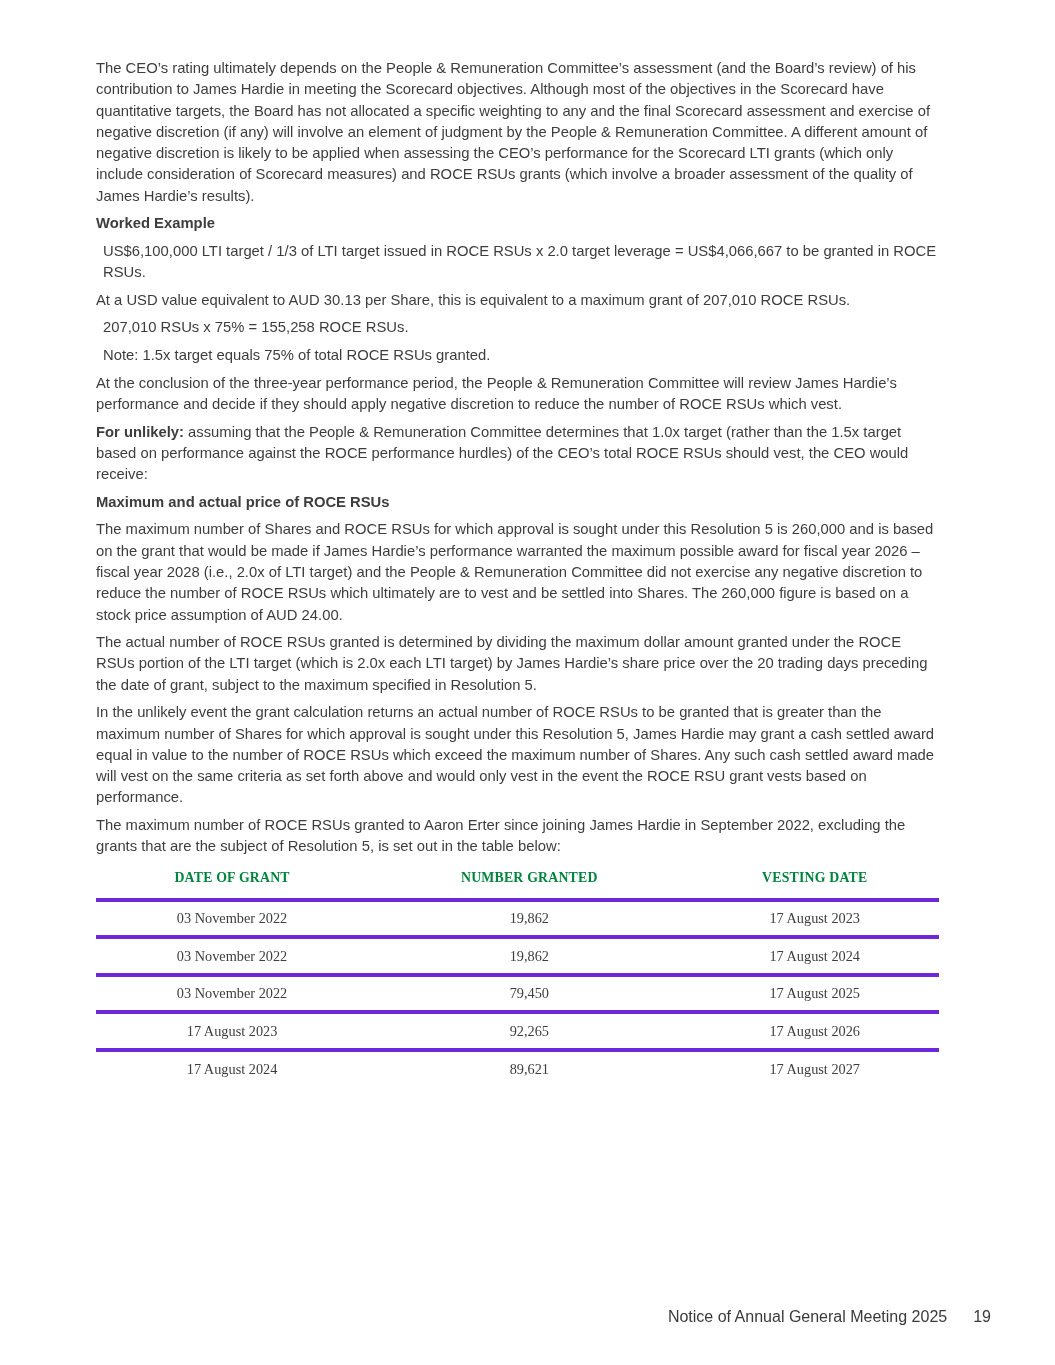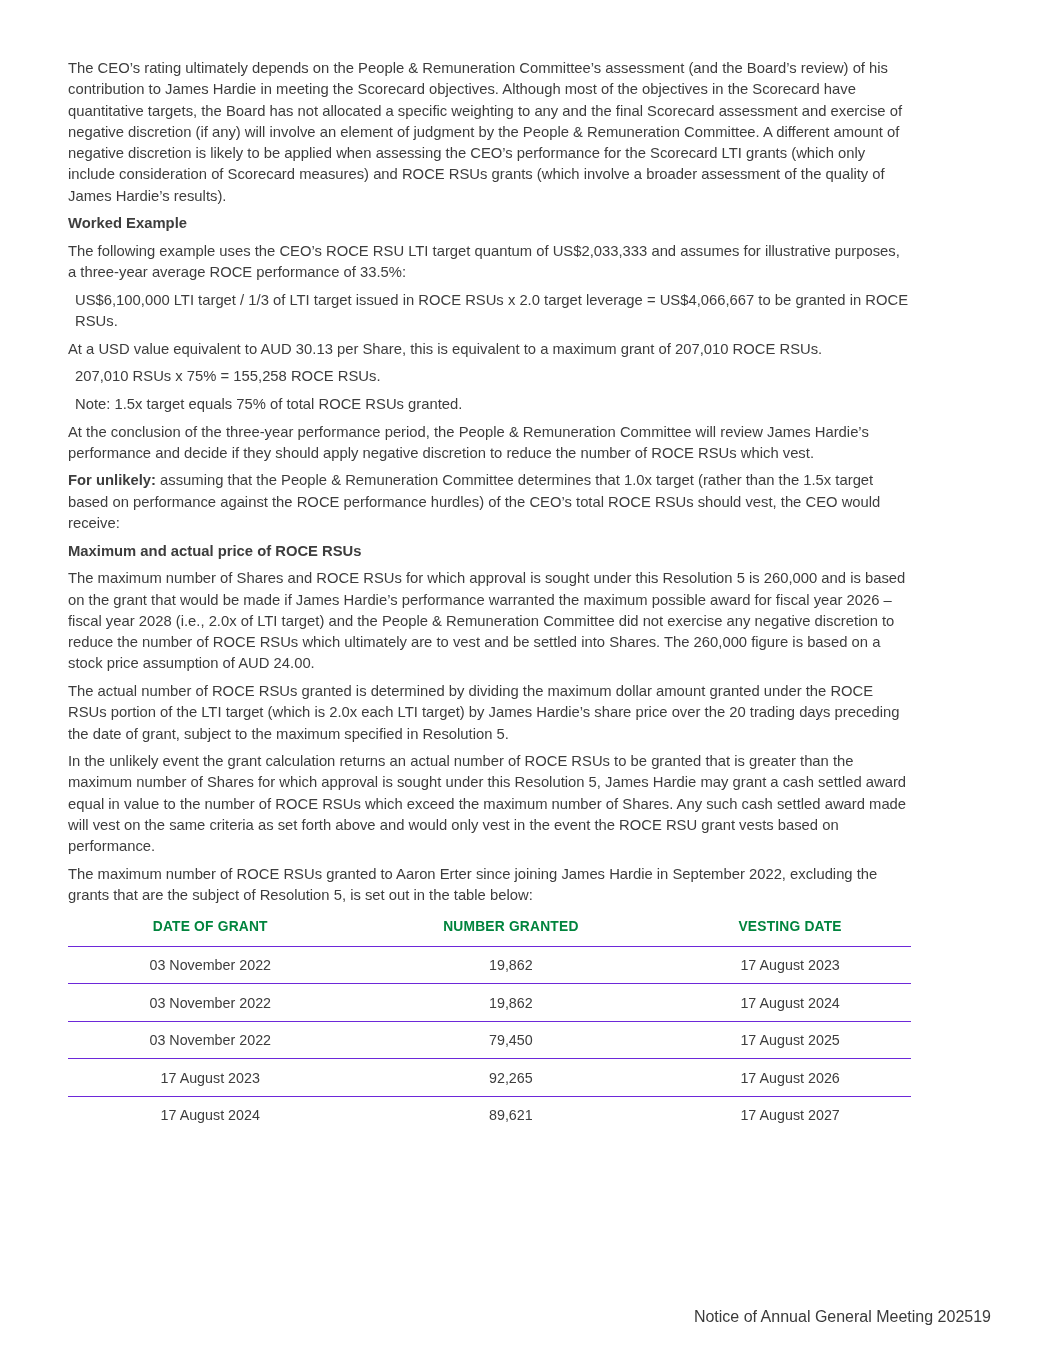--- a/index.html
+++ b/index.html
@@ -8,21 +8,21 @@
     width: 1055px;
     height: 1365px;
     background: #ffffff;
     position: relative;
     font-family: "Liberation Sans", "DejaVu Sans", sans-serif;
     color: #3d3d3d;
     -webkit-font-smoothing: antialiased;
   }
   .content {
     position: absolute;
-    left: 68px;
+    left: 96px;
     top: 58px;
     width: 843px;
   }
   .content p {
     margin: 0 0 6.3px 0;
     font-size: 14.8px;
     line-height: 21.3px;
     color: #3d3d3d;
     text-align: left;
   }
@@ -32,60 +32,61 @@
     font-size: 14.8px;
     line-height: 21.3px;
     margin: 0 0 6.3px 0;
     color: #3d3d3d;
   }
   .bold-lead { font-weight: bold; }
   table.grants {
     width: 100%;
     border-collapse: collapse;
     margin-top: 5px;
+    font-family: Liberation Serif, serif;
   }
   table.grants thead th {
     color: #00843d;
     font-weight: bold;
     font-size: 13.8px;
     letter-spacing: 0.2px;
     text-align: center;
     padding: 6px 0 12px 0;
   }
   table.grants tbody tr {
-    border-top: 1px solid #6d28d9;
+    border-top: 4px solid #6d28d9;
   }
   table.grants tbody td {
     text-align: center;
     font-size: 14.3px;
     color: #3d3d3d;
     height: 37.5px;
     vertical-align: middle;
     padding: 0;
   }
   .footer {
     position: absolute;
     top: 1308px;
     right: 64px;
     display: flex;
     align-items: baseline;
+    gap: 26px;
     font-size: 16px;
     color: #3a3a3a;
   }
 </style>
 </head>
 <body>
 
 <div class="content">
 
   <p>The CEO’s rating ultimately depends on the People &amp; Remuneration Committee’s assessment (and the Board’s review) of his contribution to James Hardie in meeting the Scorecard objectives. Although most of the objectives in the Scorecard have quantitative targets, the Board has not allocated a specific weighting to any and the final Scorecard assessment and exercise of negative discretion (if any) will involve an element of judgment by the People &amp; Remuneration Committee. A different amount of negative discretion is likely to be applied when assessing the CEO’s performance for the Scorecard LTI grants (which only include consideration of Scorecard measures) and ROCE RSUs grants (which involve a broader assessment of the quality of James Hardie’s results).</p>
 
   <div class="heading">Worked Example</div>
 
-  <p>The following example uses the CEO’s ROCE RSU LTI target quantum of US$2,033,333 and assumes for illustrative purposes, a three-year average ROCE performance of 33.5%:</p>
 
 
   <p class="indent">US$6,100,000 LTI target / 1/3 of LTI target issued in ROCE RSUs x 2.0 target leverage = US$4,066,667 to be granted in ROCE RSUs.</p>
 
   <p>At a USD value equivalent to AUD 30.13 per Share, this is equivalent to a maximum grant of 207,010 ROCE RSUs.</p>
 
 
   <p class="indent">207,010 RSUs x 75% = 155,258 ROCE RSUs.</p>
 
   <p class="indent">Note: 1.5x target equals 75% of total ROCE RSUs granted.</p>

